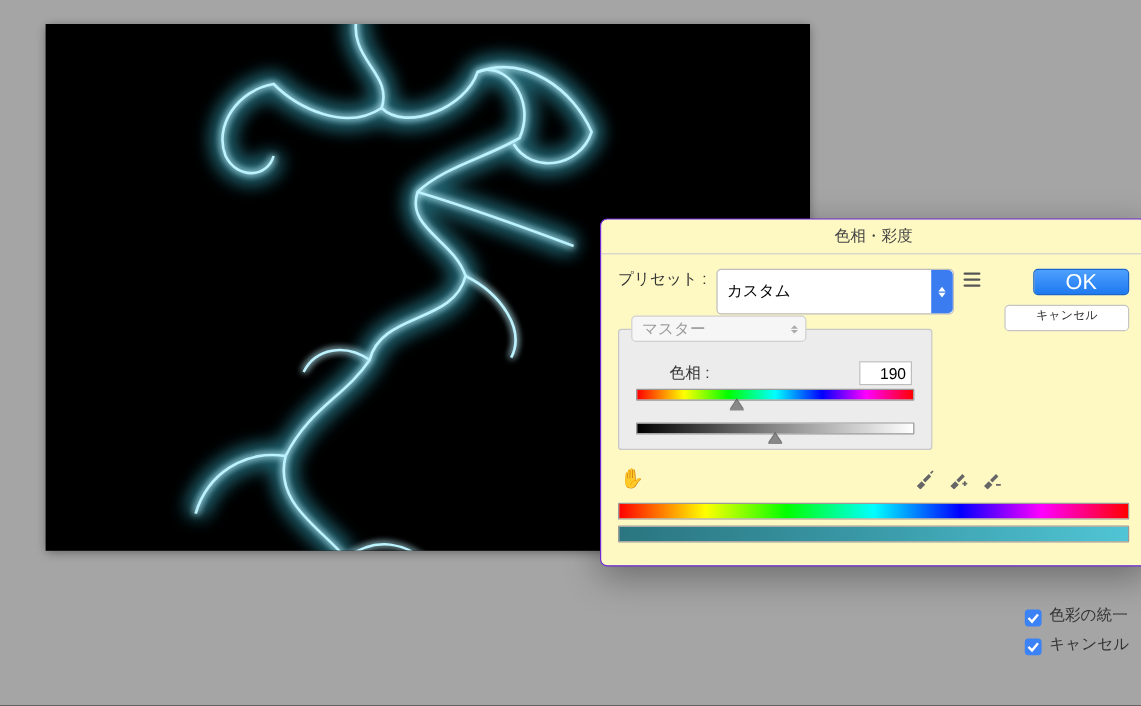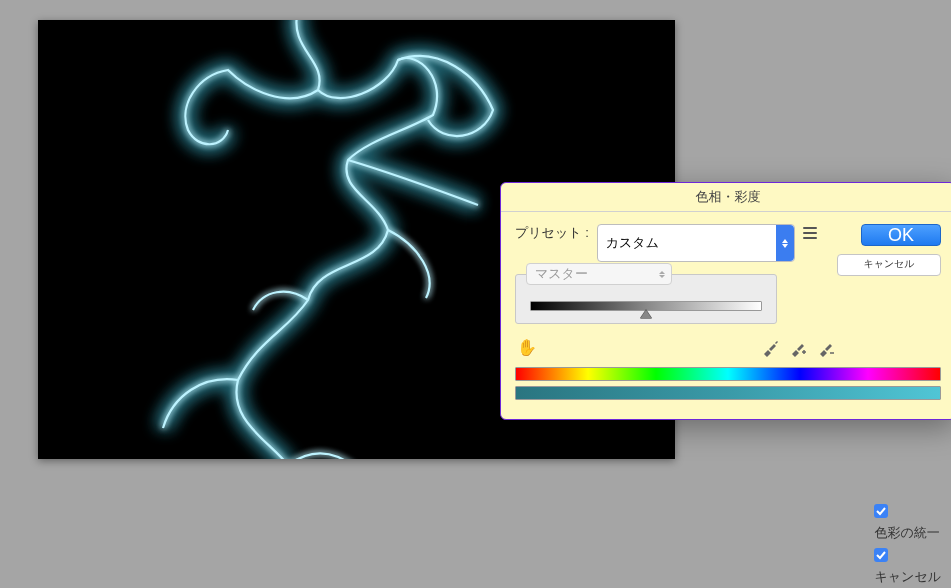--- a/index.html
+++ b/index.html
@@ -180,21 +180,21 @@
       justify-content:space-between;
       align-items:center;
       padding: 4px 2px;
       width:322px;
     }
     .hand-icon { color:#888; font-size:16px; cursor:default; }
     .eyedroppers { display:flex; gap:10px; }
     .eyedropper { width:18px;height:18px; position:relative; }
     .eyedropper svg { width:18px;height:18px; }
     .checkboxes { position:absolute; right:14px; top:292px; display:flex; flex-direction:column; gap:6px;}
-    .cb-row { display:flex; align-items:flex-start; gap:6px; font-size:13px; color:#333;flex-direction:column;}
+    .cb-row { display:flex; align-items:flex-end; gap:6px; font-size:13px; color:#333;}
     .cb { width:14px;height:14px;border-radius:3px;background:#3b82f6;display:flex;align-items:center;justify-content:center; }
     .cb svg{width:10px;height:10px;}
     .color-bars { margin-top:6px; }
     .cbar { height:14px; border:1px solid #999; margin-bottom:5px; border-radius:1px;}
     .cbar1 { background: linear-gradient(90deg,#ff0000,#ffff00 17%,#00ff00 33%,#00ffff 50%,#0000ff 67%,#ff00ff 83%,#ff0000 100%);}
     .cbar2 { background: linear-gradient(90deg,#2a7580,#3a9aa8 50%,#50c5d5 100%);}
   </style>
 </head>
 <body>
 
@@ -262,20 +262,29 @@
 
     <div class="fieldset">
       <div class="master-select">
         <span>マスター</span>
         <div class="mini-arrows">
             <div class="u"></div>
             <div class="d"></div>
           </div>
       </div>
 
+      <div class="slider-row">
+        <div class="slider-top">
+          <span class="slider-label">色相 :</span>
+          <input class="slider-input" value="190" style="">
+        </div>
+        <div class="slider-track hue-gradient">
+          <div class="slider-thumb" style="left:36%"></div>
+        </div>
+      </div>
 
 
       <div class="slider-row">
         <div class="slider-track light-gradient">
           <div class="slider-thumb" style="left:50%"></div>
         </div>
       </div>
     </div>
 
     <div class="bottom-icons">

